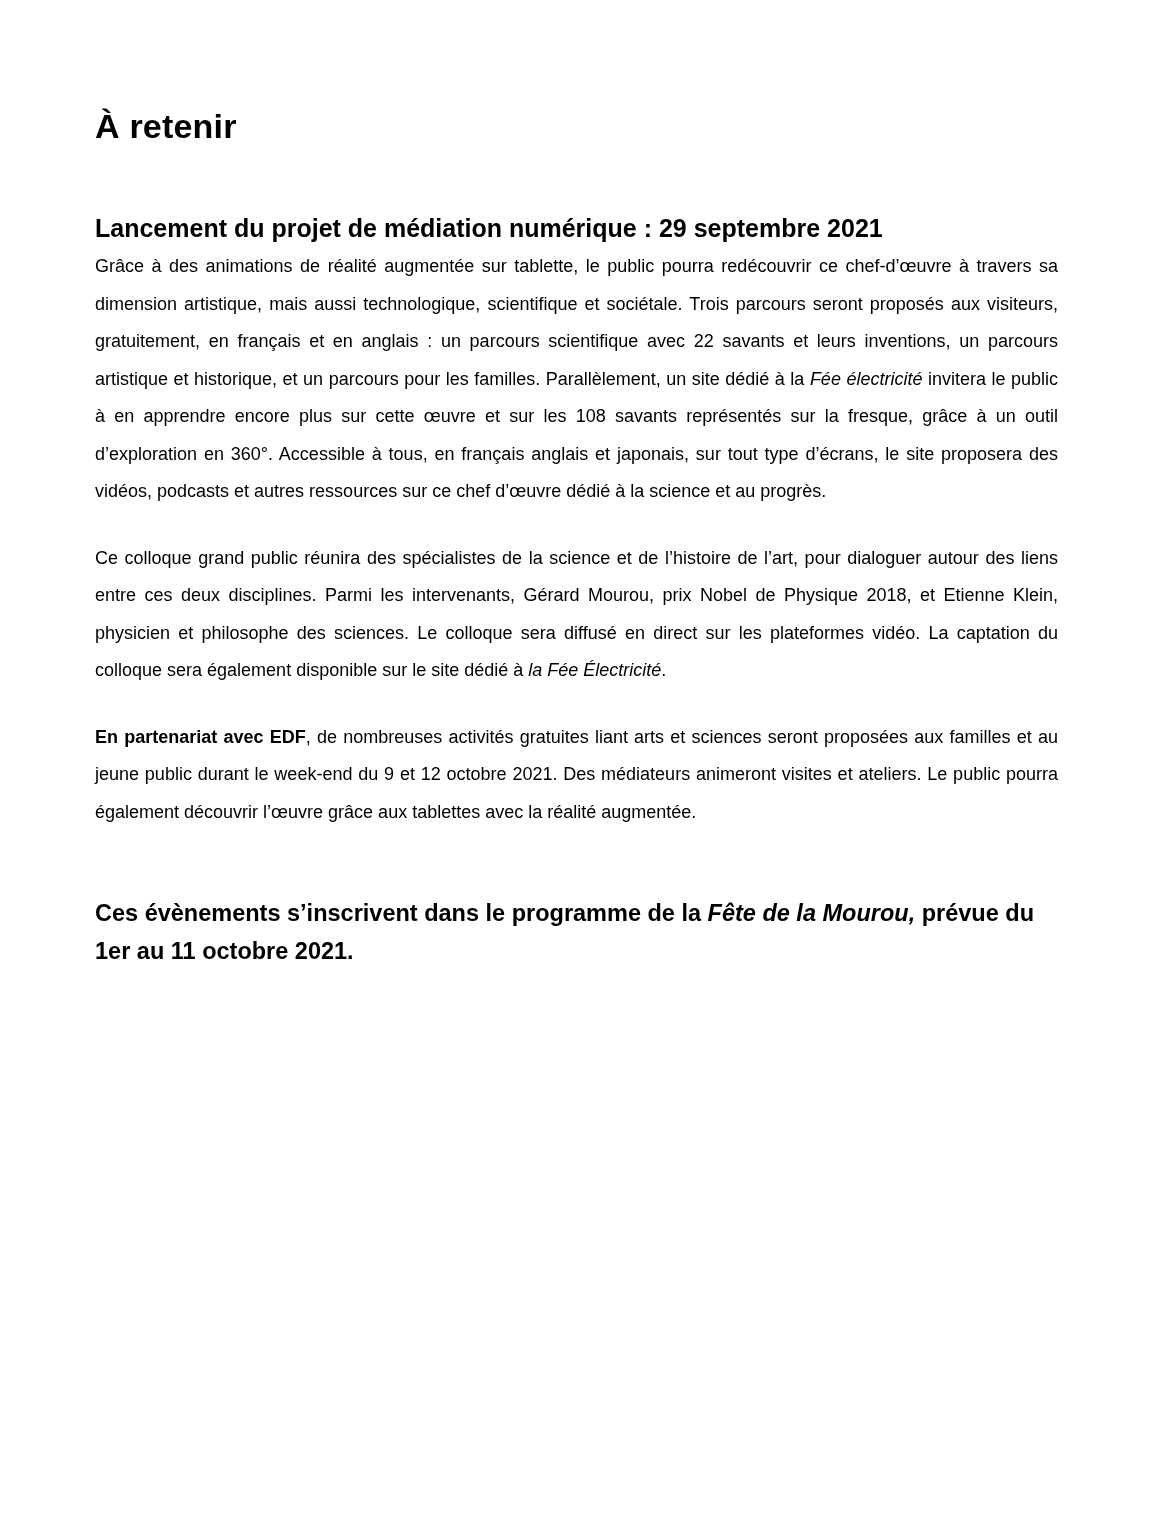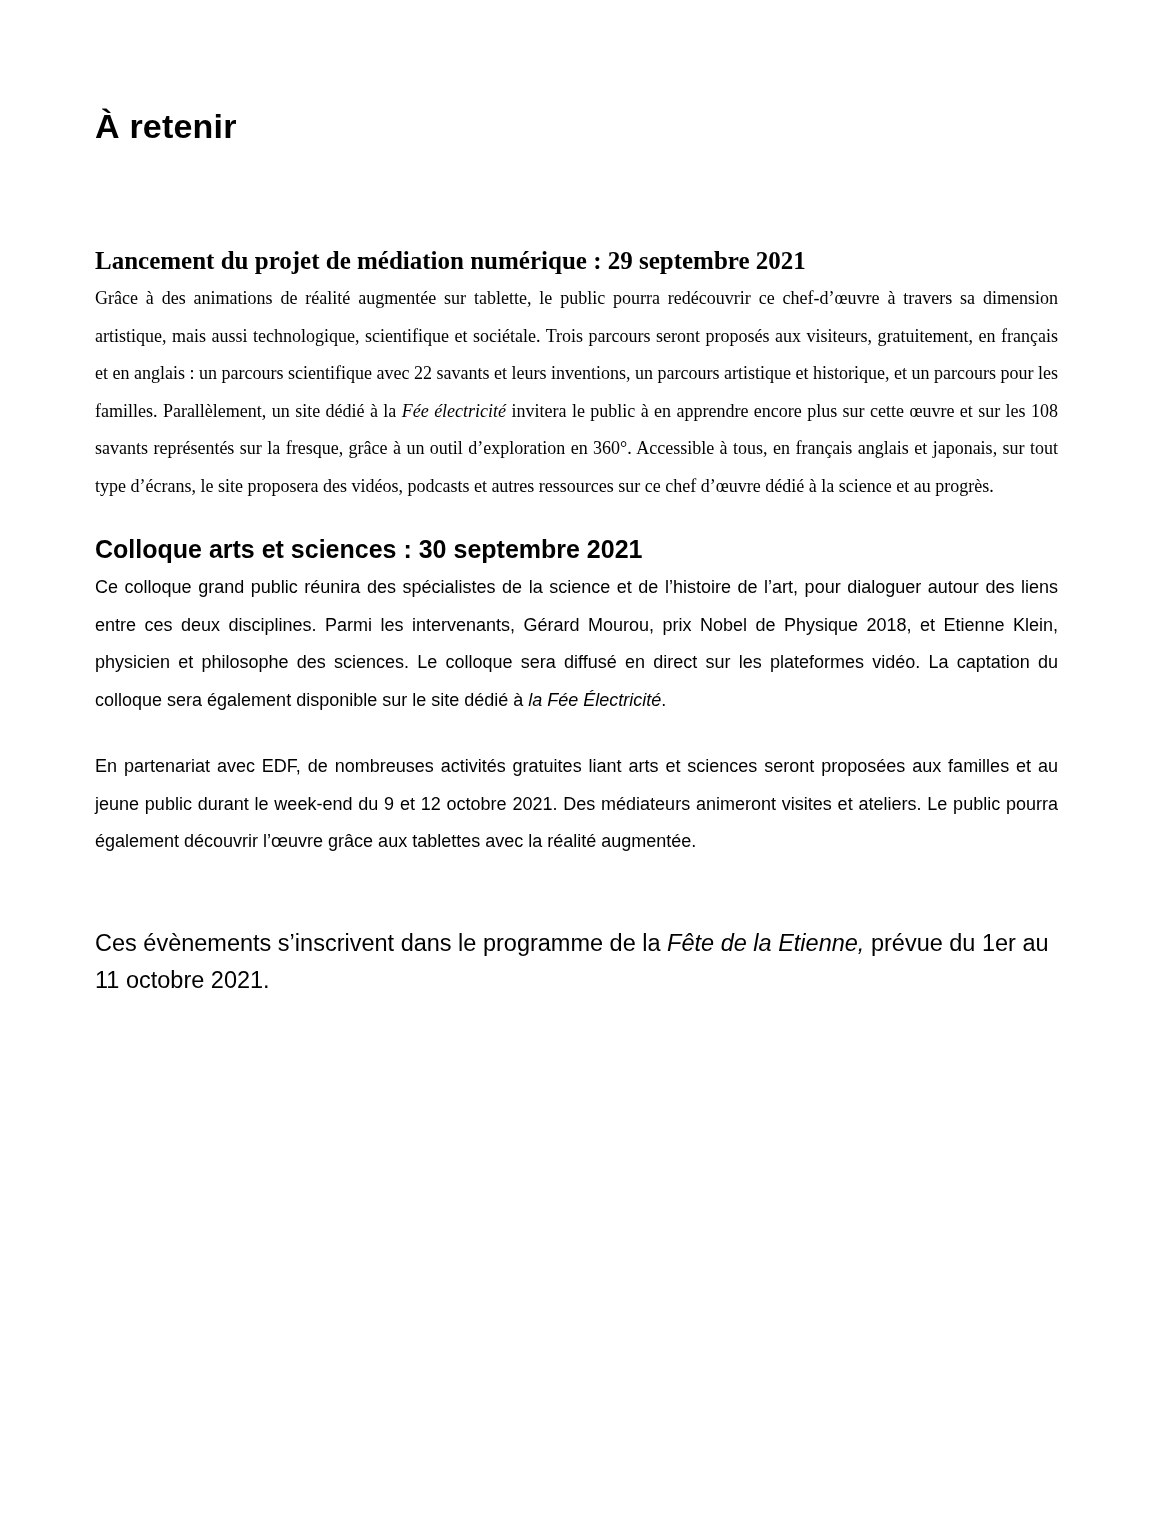--- a/index.html
+++ b/index.html
@@ -22,22 +22,21 @@
     margin: 0;
     font-size: 34px;
     line-height: 46px;
     font-weight: 700;
     letter-spacing: 0.2px;
   }
   .section {
     margin-top: 29px;
   }
   .section.first {
-    margin-top: 96px;
-    font-family: Liberation Serif, serif;
+    margin-top: 64px;
   }
   .section-heading {
     margin: 0 0 4px 0;
     font-size: 25px;
     line-height: 31px;
     font-weight: 700;
   }
   .body-paragraph {
     margin: 0;
     font-size: 18px;
@@ -45,39 +44,38 @@
     text-align: justify;
     text-justify: inter-word;
   }
   .footer-note {
     margin: 64px 0 0 0;
     font-size: 23.5px;
     line-height: 37.5px;
     font-weight: 700;
     text-align: left;
   }
-  .run-bold { font-weight: 400; }
+  .run-bold { font-weight: 700; }
   .run-italic { font-style: italic; }
 </style>
 </head>
 <body>
 
 <div class="page">
 
   <h1 class="doc-title">À retenir</h1>
 
   <section class="section first">
     <h2 class="section-heading">Lancement du projet de médiation numérique : 29 septembre 2021</h2>
     <p class="body-paragraph"><span>Grâce à des animations de réalité augmentée sur tablette, le public pourra redécouvrir ce chef-d’œuvre à travers sa dimension artistique, mais aussi technologique, scientifique et sociétale. Trois parcours seront proposés aux visiteurs, gratuitement, en français et en anglais : un parcours scientifique avec 22 savants et leurs inventions, un parcours artistique et historique, et un parcours pour les familles. Parallèlement, un site dédié à la </span><span class="run-italic">Fée électricité</span><span> invitera le public à en apprendre encore plus sur cette œuvre et sur les 108 savants représentés sur la fresque, grâce à un outil d’exploration en 360°. Accessible à tous, en français anglais et japonais, sur tout type d’écrans, le site proposera des vidéos, podcasts et autres ressources sur ce chef d’œuvre dédié à la science et au progrès.</span></p>
   </section>
 
   <section class="section">
-    <h2 class="section-heading">Colloque arts et sciences : 30 septembre 2021</h2>
     <p class="body-paragraph"><span>Ce colloque grand public réunira des spécialistes de la science et de l’histoire de l’art, pour dialoguer autour des liens entre ces deux disciplines. Parmi les intervenants, Gérard Mourou, prix Nobel de Physique 2018, et Etienne Klein, physicien et philosophe des sciences. Le colloque sera diffusé en direct sur les plateformes vidéo. La captation du colloque sera également disponible sur le site dédié à </span><span class="run-italic">la Fée Électricité</span><span>.</span></p>
   </section>
 
   <section class="section">
     <p class="body-paragraph"><span class="run-bold">En partenariat avec EDF</span><span>, de nombreuses activités gratuites liant arts et sciences seront proposées aux familles et au jeune public durant le week-end du 9 et 12 octobre 2021. Des médiateurs animeront visites et ateliers. Le public pourra également découvrir l’œuvre grâce aux tablettes avec la réalité augmentée.</span></p>
   </section>
 
-  <p class="footer-note"><span class="run-bold">Ces évènements s’inscrivent dans le programme de la </span><span class="run-bold run-italic">Fête de la Etienne,</span><span class="run-bold"> prévue du 1er au 11 octobre 2021.</span></p>
+  <p class="footer-note"><span class="run-bold">Ces évènements s’inscrivent dans le programme de la </span><span class="run-bold run-italic">Fête de la Mourou,</span><span class="run-bold"> prévue du 1er au 11 octobre 2021.</span></p>
 
 </div>
 
 </body></html>

